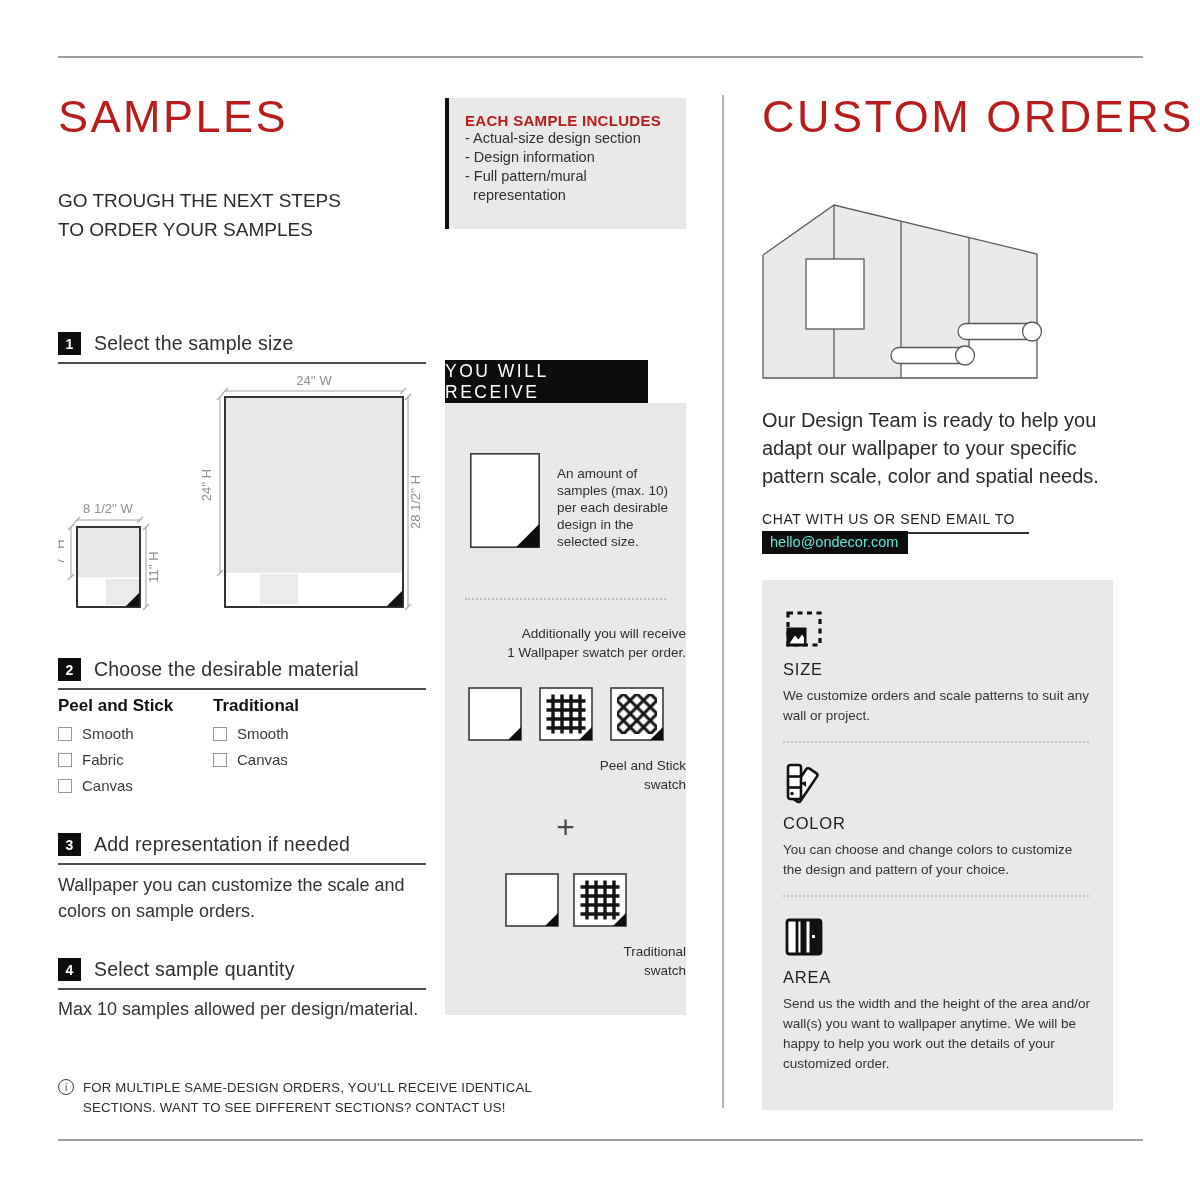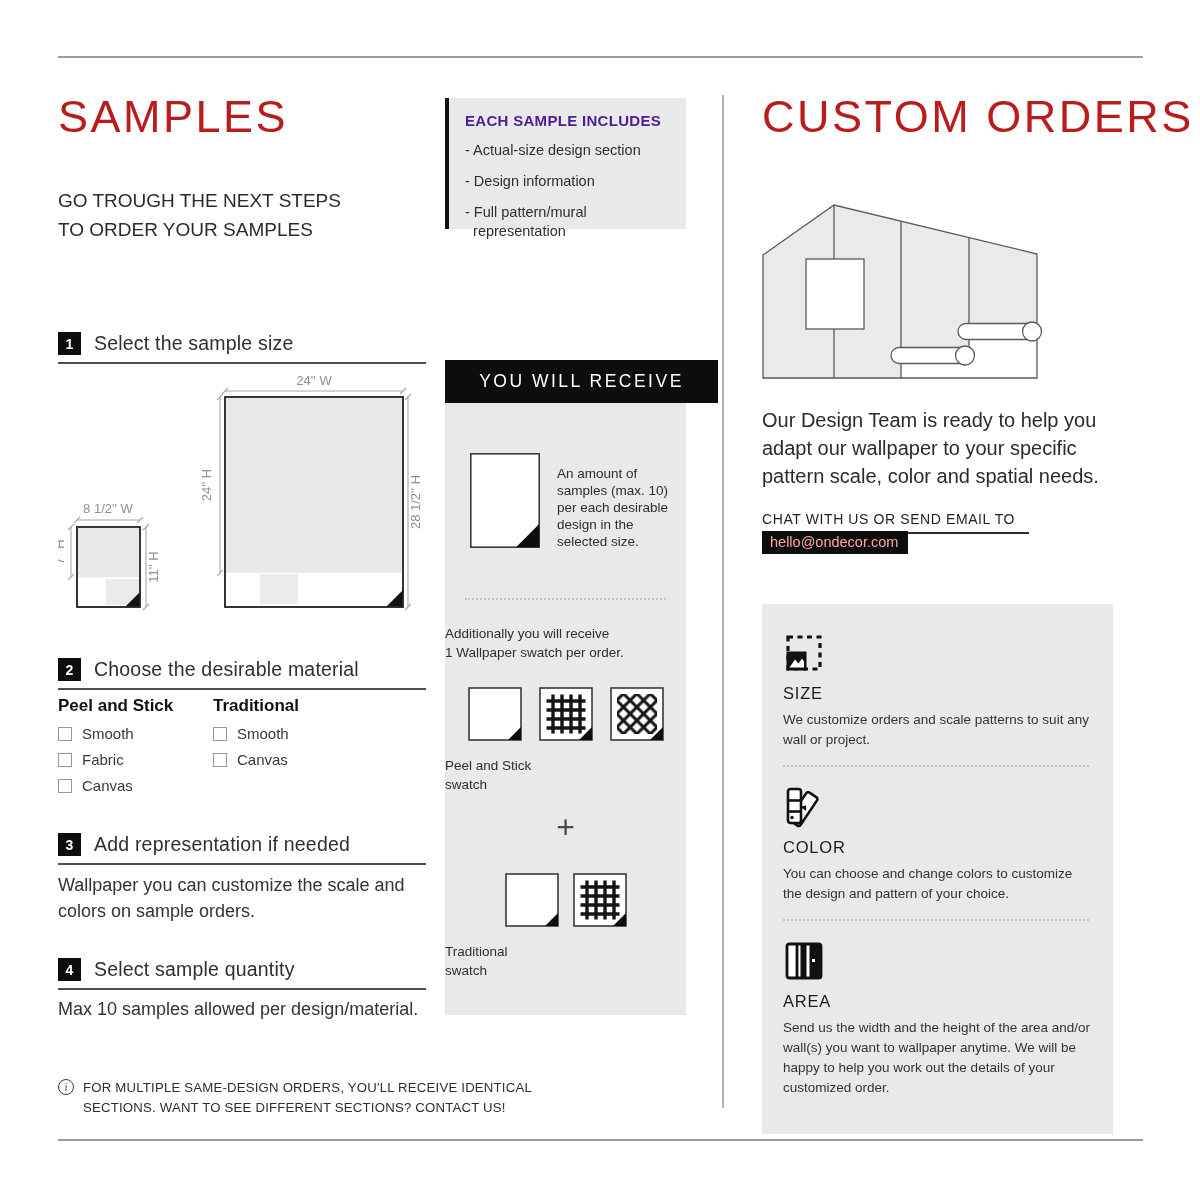--- a/index.html
+++ b/index.html
@@ -26,43 +26,43 @@
   
   .mat-col{position:absolute;}
   .mat-title{font-size:17px;font-weight:bold;color:#111;margin-bottom:8px;}
   .opt-row{display:flex;align-items:center;margin-top:9px;}
   .checkbox{width:12px;height:12px;border:1.5px solid #979797;background:#fff;margin-right:10px;flex:0 0 auto;}
   .opt-label{font-size:15px;color:#3a3a3a;}
 
   
   .includes-box{position:absolute;left:445px;top:98px;width:241px;height:131px;background:#e9e9e9;
                 border-left:4px solid #111;box-sizing:border-box;padding:14px 8px 10px 16px;}
-  .includes-title{font-size:15px;font-weight:bold;color:#4c1d95;letter-spacing:0.3px;margin-bottom:0;}
-  .includes-item{font-size:14.5px;color:#2e2e2e;line-height:1.32;white-space:pre-wrap;margin-top:12px;}
-
-  
-  .receive-header{position:absolute;left:445px;top:360px;width:273px;height:43px;background:#0d0d0d;
+  .includes-title{font-size:15px;font-weight:bold;color:#b91c1c;letter-spacing:0.3px;margin-bottom:0;}
+  .includes-item{font-size:14.5px;color:#2e2e2e;line-height:1.32;white-space:pre-wrap;}
+
+  
+  .receive-header{position:absolute;left:445px;top:360px;width:203px;height:43px;background:#0d0d0d;
                   color:#fff;display:flex;align-items:center;justify-content:center;
                   font-size:17.5px;letter-spacing:2.5px;}
   .receive-panel{position:absolute;left:445px;top:403px;width:241px;height:612px;background:#e9e9e9;}
   .page-icon-wrap{position:absolute;left:25px;top:50px;}
   .samples-text{position:absolute;left:112px;top:62px;width:126px;font-size:13.5px;line-height:17px;color:#2e2e2e;}
   .dot-sep-m{position:absolute;left:20px;width:201px;border-top:2px dotted #bfbfbf;}
-  .center-text{position:absolute;left:0;width:100%;text-align:left;font-size:13.5px;line-height:1.4;
+  .center-text{position:absolute;left:0;width:100%;text-align:right;font-size:13.5px;line-height:1.4;
                color:#2e2e2e;white-space:pre-line;}
   .swatch-row{position:absolute;left:0;width:100%;display:flex;justify-content:center;}
   .plus-sign{position:absolute;left:0;width:100%;text-align:center;font-size:32px;font-weight:300;color:#4a4a4a;line-height:1;}
 
   
   .chat-label{position:absolute;font-size:14px;letter-spacing:0.6px;color:#1f1f1f;
               border-bottom:2px solid #2e2e2e;padding:0 14px 5px 0;white-space:nowrap;}
-  .email-badge{position:absolute;background:#0d0d0d;color:#fca5a5;font-size:14.5px;
+  .email-badge{position:absolute;background:#0d0d0d;color:#5eead4;font-size:14.5px;
                padding:3px 10px 4px 8px;white-space:nowrap;}
   .features-panel{position:absolute;left:762px;top:580px;width:351px;height:530px;background:#e9e9e9;
-                  box-sizing:border-box;padding:28px 24px 0 21px;margin-top:24px;}
+                  box-sizing:border-box;padding:28px 24px 0 21px;}
   .f-icon{display:block;margin-bottom:10px;}
   .f-title{font-size:16.5px;letter-spacing:0.8px;color:#1c1c1c;margin-bottom:7px;}
   .f-text{font-size:13.5px;line-height:1.48;color:#333;}
   .dotted-sep{border-top:2px dotted #c2c2c2;margin:15px 0 19px 0;}
 
   
   .footnote{position:absolute;left:58px;top:1078px;display:flex;gap:9px;align-items:flex-start;}
   .info-circle{width:14px;height:14px;border:1.5px solid #3a3a3a;border-radius:50%;flex:0 0 auto;
                display:flex;align-items:center;justify-content:center;font-size:10px;color:#3a3a3a;margin-top:1px;}
   .footnote-text{font-size:13.2px;line-height:1.55;letter-spacing:0.2px;color:#2e2e2e;white-space:pre-line;}

